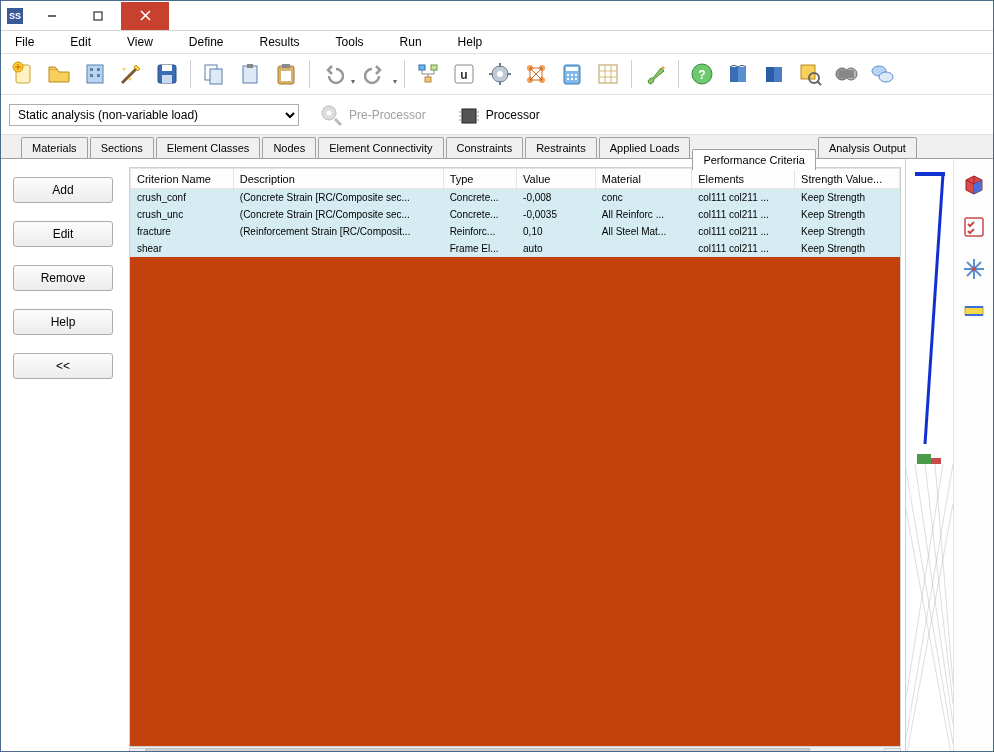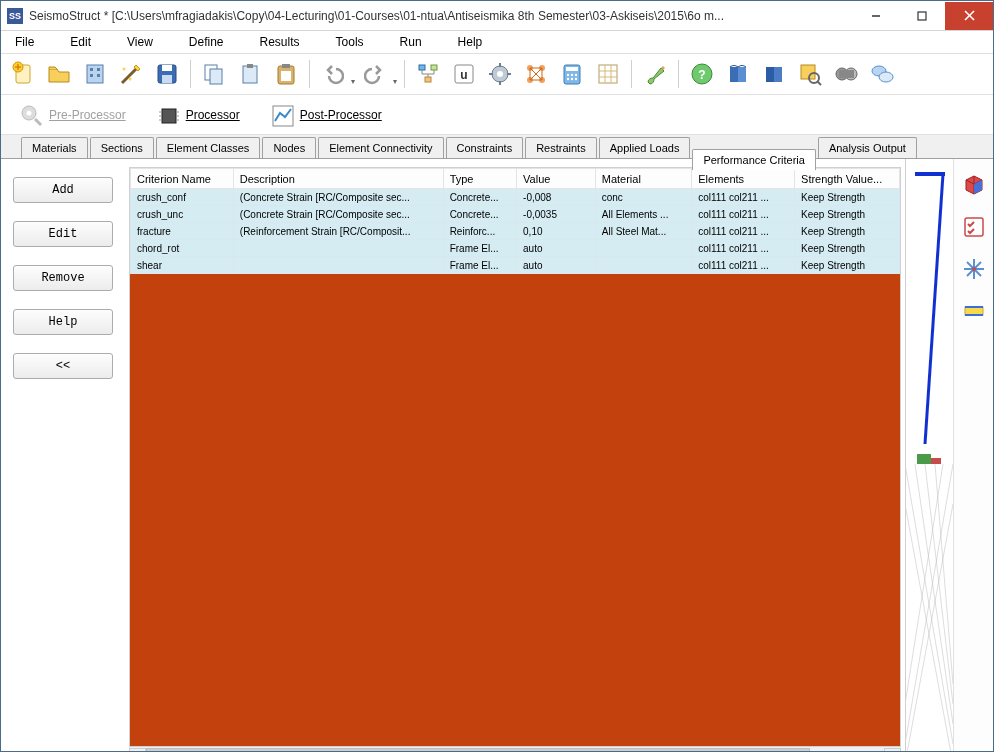--- a/index.html
+++ b/index.html
@@ -14,31 +14,31 @@
   .menubar { height: 22px; display: flex; align-items: center; padding: 0 6px; gap: 20px; }
   .menubar .menu-item { padding: 2px 8px; cursor: default; }
   
   .toolbar1 { height: 42px; border-top: 1px solid #e0e0e0; border-bottom: 1px solid #e0e0e0; padding: 2px 6px; display: flex; align-items: center; gap: 4px; }
   .toolbar1 .tbtn { width: 32px; height: 32px; display: flex; align-items: center; justify-content: center; border-radius: 3px; cursor: default; position: relative; }
   .toolbar1 .sep { width: 1px; height: 28px; background: #d0d0d0; margin: 0 3px; }
   .toolbar1 .dropdown-arrow { font-size: 8px; color: #666; margin-left: -2px; align-self: flex-end; margin-bottom: 6px;}
   
   .toolbar2 { height: 40px; border-bottom: 1px solid #e0e0e0; padding: 4px 8px; display: flex; align-items: center; gap: 10px; }
   .toolbar2 select { width: 290px; height: 22px; border: 1px solid #abadb3; background: #fff; padding: 0 4px; font-size: 12px; }
-  .toolbar2 .proc-btn { display: flex; align-items: center; gap: 6px; padding: 4px 10px; cursor: default; text-decoration: underline; }
+  .toolbar2 .proc-btn { display: flex; align-items: center; gap: 6px; padding: 4px 10px; cursor: default; }
   .toolbar2 .proc-btn.disabled { color: #a0a0a0; }
   .chip-icon { width: 24px; height: 24px; display: inline-block; }
   
   .tabstrip { height: 24px; display: flex; align-items: flex-end; padding-left: 20px; border-bottom: 1px solid #a0a0a0; background: #f0f0f0; }
   .tab { padding: 4px 10px; border: 1px solid #a0a0a0; border-bottom: none; background: #f0f0f0; margin-right: 2px; font-size: 11px; cursor: default; border-radius: 2px 2px 0 0; }
   .tab.active { background: #fff; position: relative; top: 12px; }
   
   .content { display: flex; height: 610px; }
   .left-panel { width: 128px; padding: 18px 12px; display: flex; flex-direction: column; gap: 18px; }
-  .left-panel button { width: 100px; height: 26px; background: linear-gradient(#fdfdfd,#ececec); border: 1px solid #acacac; border-radius: 3px; cursor: default; font-size: 12px; font-family: Liberation Mono, monospace; }
+  .left-panel button { width: 100px; height: 26px; background: linear-gradient(#fdfdfd,#ececec); border: 1px solid #acacac; border-radius: 3px; cursor: default; font-size: 12px; }
   
   .table-area { flex: 1; padding: 8px 4px 4px 0; display: flex; flex-direction: column; }
   .grid { flex: 1; border: 1px solid #d0d0d0; background: #c2410c; overflow: hidden; }
   table { width: 100%; border-collapse: collapse; table-layout: fixed; }
   th { text-align: left; font-weight: normal; background: #fdfdfd; border: 1px solid #e4e4e4; padding: 3px 6px; font-size: 11px; height: 20px; white-space: nowrap; overflow: hidden; }
   td { border: 1px solid #d9e8ee; padding: 2px 6px; font-size: 10px; background: #d6ecf3; height: 17px; white-space: nowrap; overflow: hidden; text-overflow: ellipsis; }
   .hscroll { height: 18px; background: #f0f0f0; display:flex; align-items:center;}
   .hscroll .arrow { width:17px; height:17px; background:#f0f0f0; border:1px solid #cdcdcd; display:flex;align-items:center;justify-content:center;font-size:8px;color:#606060;}
   .hscroll .track { flex:1; height:17px; background:#efefef; position:relative;}
   .hscroll .thumb { position:absolute; left:0; top:0; height:15px; width:90%; background:#cdcdcd; border:1px solid #bdbdbd;}
@@ -50,21 +50,20 @@
   .right-toolbar .rbtn { width: 28px; height: 28px; display:flex; align-items:center; justify-content:center;}
   
   
   svg { display: block; }
 </style>
 </head>
 <body>
 
 <div class="titlebar">
   <span class="app-icon">SS</span>
-  <span class="title">SeismoStruct * [C:\Users\mfragiadakis\Copy\04-Lecturing\01-Courses\01-ntua\Antiseismika 8th Semester\03-Askiseis\2015\6o m...</span>
   <div class="winbtn">
     <svg width="10" height="10">
         <line x1="1" y1="5" x2="9" y2="5" stroke="#333" stroke-width="1.5"></line>
       </svg>
   </div>
   <div class="winbtn">
     <svg width="10" height="10">
         <rect x="1" y="1" width="8" height="8" fill="none" stroke="#333" stroke-width="1.2"></rect>
       </svg>
   </div>
@@ -257,20 +256,23 @@
     </div>
   <div class="tbtn">
       <svg width="24" height="24">
         <ellipse cx="9" cy="9" rx="7" ry="5" fill="#b8d4f0" stroke="#5a8fd4"></ellipse>
         <ellipse cx="16" cy="15" rx="7" ry="5" fill="#dce9f6" stroke="#5a8fd4"></ellipse>
       </svg>
     </div>
 </div>
 
 <div class="toolbar2">
+  <select>
+    <option>Static analysis (non-variable load)</option>
+  </select>
   <div class="proc-btn disabled">
     <svg class="chip-icon" width="26" height="26">
         <circle cx="10" cy="10" r="7" fill="#ddd" stroke="#bbb"></circle>
         <circle cx="10" cy="10" r="2.5" fill="#fff"></circle>
         <path d="M16 16l6 6" stroke="#bbb" stroke-width="3"></path>
       </svg>
     <span>Pre-Processor</span>
   </div>
   <div class="proc-btn">
     <svg class="chip-icon" width="26" height="26">
@@ -278,27 +280,20 @@
         <g stroke="#999">
           <line x1="3" y1="9" x2="6" y2="9"></line>
           <line x1="3" y1="13" x2="6" y2="13"></line>
           <line x1="3" y1="17" x2="6" y2="17"></line>
           <line x1="20" y1="9" x2="23" y2="9"></line>
           <line x1="20" y1="13" x2="23" y2="13"></line>
           <line x1="20" y1="17" x2="23" y2="17"></line>
         </g>
       </svg>
     <span>Processor</span>
-  </div>
-  <div class="proc-btn">
-    <svg class="chip-icon" width="26" height="26">
-        <rect x="3" y="3" width="20" height="20" fill="#fff" stroke="#888"></rect>
-        <polyline points="5,18 10,10 15,14 21,6" fill="none" stroke="#3a8ac9" stroke-width="2"></polyline>
-      </svg>
-    <span>Post-Processor</span>
   </div>
 </div>
 
 <div class="tabstrip" id="tabstrip">
     <div class="tab">Materials</div>
     <div class="tab">Sections</div>
     <div class="tab">Element Classes</div>
     <div class="tab">Nodes</div>
     <div class="tab">Element Connectivity</div>
     <div class="tab">Constraints</div>
@@ -348,39 +343,30 @@
               <td>-0,008</td>
               <td>conc</td>
               <td>col111  col211 ...</td>
               <td>Keep Strength</td>
             </tr>
             <tr>
               <td>crush_unc</td>
               <td>(Concrete Strain [RC/Composite sec...</td>
               <td>Concrete...</td>
               <td>-0,0035</td>
-              <td>All Elements ...</td>
+              <td>All Reinforc ...</td>
               <td>col111  col211 ...</td>
               <td>Keep Strength</td>
             </tr>
             <tr>
               <td>fracture</td>
               <td>(Reinforcement Strain [RC/Composit...</td>
               <td>Reinforc...</td>
               <td>0,10</td>
               <td>All Steel Mat...</td>
-              <td>col111  col211 ...</td>
-              <td>Keep Strength</td>
-            </tr>
-            <tr>
-              <td>chord_rot</td>
-              <td></td>
-              <td>Frame El...</td>
-              <td>auto</td>
-              <td></td>
               <td>col111  col211 ...</td>
               <td>Keep Strength</td>
             </tr>
             <tr>
               <td>shear</td>
               <td></td>
               <td>Frame El...</td>
               <td>auto</td>
               <td></td>
               <td>col111  col211 ...</td>

